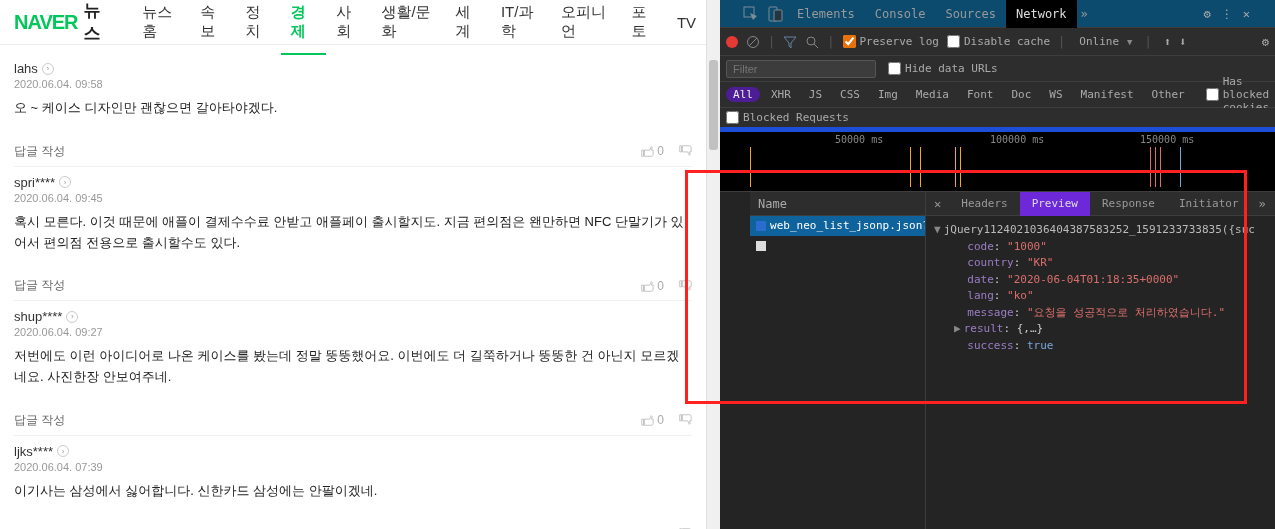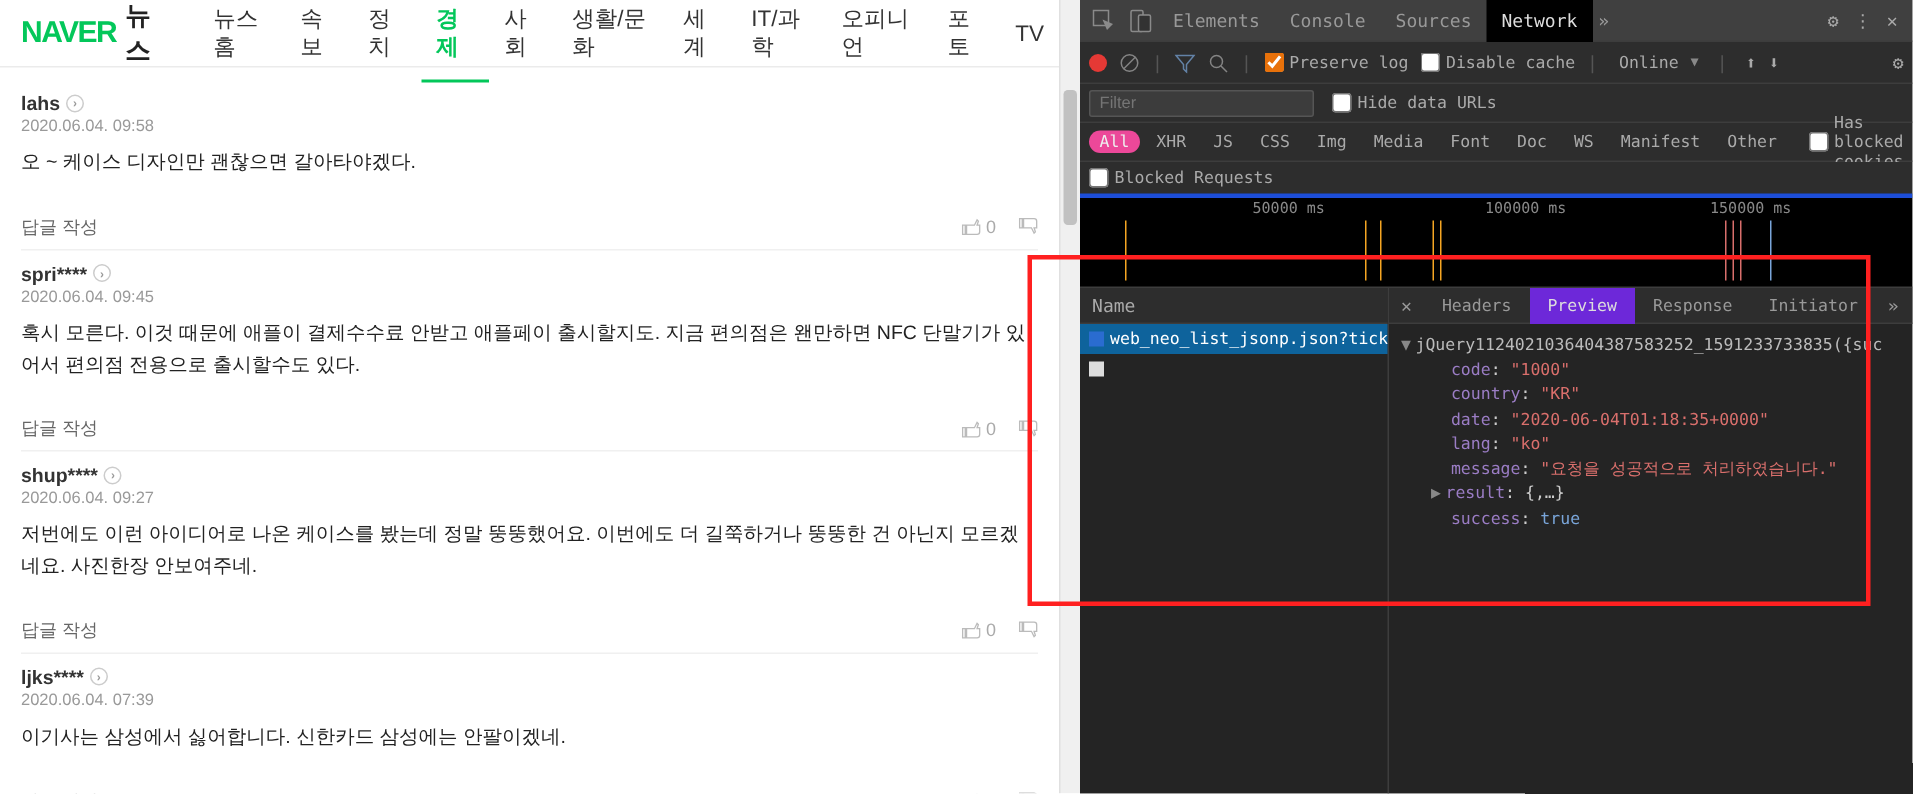--- a/index.html
+++ b/index.html
@@ -11,63 +11,63 @@
 .left-scroll-thumb { position: absolute; left: 2px; right: 2px; top: 60px; height: 90px; background: #c1c1c1; border-radius: 3px; }
 .naver-header { height: 45px; display: flex; align-items: center; padding: 0 14px; border-bottom: 1px solid #ebebeb; }
 .naver-logo { font-weight: 900; font-size: 20px; color: #03c75a; letter-spacing: -1px; }
 .naver-news { font-size: 17px; color: #222; font-weight: 700; margin-left: 6px; margin-right: 18px; }
 .nav-item { font-size: 15px; color: #333; padding: 0 10px; cursor: pointer; font-weight: 500; }
 .nav-item.active { color: #03c75a; font-weight: 700; border-bottom: 2px solid #03c75a; padding-bottom: 12px; margin-top: 13px; }
 
 .comments-area { padding: 8px 14px; width: 706px; }
 .comment { padding: 8px 0 6px; border-bottom: 1px solid #f0f0f0; }
 .comment:last-child { border-bottom: none; }
-.c-user { font-size: 13px; font-weight: 700; color: #333; display: inline-flex; align-items: center; justify-content: center; }
+.c-user { font-size: 13px; font-weight: 400; color: #333; display: inline-flex; align-items: center; justify-content: center; }
 .c-user .badge { display: inline-flex; width: 12px; height: 12px; border: 1px solid #ccc; border-radius: 50%; margin-left: 4px; align-items: center; justify-content: center; font-size: 8px; color: #999; }
 .c-date { font-size: 11px; color: #999; margin-top: 2px; }
 .c-body { font-size: 13px; color: #222; margin-top: 8px; line-height: 1.6; }
 .c-foot { display: flex; justify-content: space-between; align-items: center; margin-top: 24px; }
 .reply-btn { font-size: 12px; color: #666; cursor: pointer; }
 .vote { display: flex; align-items: center; gap: 14px; color: #aaa; font-size: 12px; }
 .vote span { display: flex; align-items: center; gap: 3px; }
 .thumb-icon { width: 14px; height: 14px; }
 
 
 .right { flex: 1; background: #242424; color: #ccc; font-family: Menlo, Consolas, monospace; font-size: 12px; display: flex; flex-direction: column; position: relative; }
-.dt-tabs { height: 28px; background: #404040; display: flex; align-items: center; padding: 0 4px; border-bottom: 1px solid #3d3d3d; }
+.dt-tabs { height: 28px; background: #0c4a6e; display: flex; align-items: center; padding: 0 19px; border-bottom: 1px solid #3d3d3d; }
 .dt-ic { width: 16px; height: 16px; margin: 0 4px; opacity: 0.7; cursor: pointer; }
 .dt-tab { padding: 0 10px; height: 28px; line-height: 28px; color: #999; cursor: pointer; }
 .dt-tab.active { background: #000; color: #ddd; }
 .dt-more { margin-left: 4px; color: #999; }
 .dt-right-icons { margin-left: auto; display: flex; align-items: center; gap: 10px; padding-right: 6px; color: #aaa; }
 
 .net-toolbar { height: 28px; background: #2d2d2d; display: flex; align-items: center; padding: 0 6px; gap: 8px; border-bottom: 1px solid #3d3d3d; }
 .rec { width: 12px; height: 12px; background: #e53935; border-radius: 50%; }
 .tb-ic { width: 14px; height: 14px; opacity: 0.7; }
 .chk { display: flex; align-items: center; gap: 4px; font-size: 11px; color: #aaa; }
 .chk input { accent-color: #e8710a; }
 .online { color: #aaa; font-size: 11px; margin-left: 6px; }
 
 .filter-row { height: 26px; background: #2d2d2d; display: flex; align-items: center; padding: 0 6px; gap: 12px; border-bottom: 1px solid #3d3d3d; }
 .filter-input { background: #3c3c3c; border: 1px solid #555; color: #ccc; font-size: 11px; padding: 2px 6px; width: 150px; height: 18px; border-radius: 2px; }
 
 .type-row { height: 26px; background: #2d2d2d; display: flex; align-items: center; padding: 0 6px; gap: 4px; border-bottom: 1px solid #3d3d3d; font-size: 11px; color: #aaa; }
 .type-pill { padding: 1px 7px; border-radius: 8px; cursor: pointer; }
-.type-pill.active { background: #ec4899; color: #eee; }
-
-.blocked-row { height: 24px; background: #2d2d2d; display: flex; align-items: center; padding: 0 6px; gap: 6px; border-bottom: 3px solid #1d4ed8; font-size: 11px; color: #aaa; }
+.type-pill.active { background: #4c1d95; color: #eee; }
+
+.blocked-row { height: 24px; background: #2d2d2d; display: flex; align-items: center; padding: 0 6px; gap: 6px; border-bottom: 5px solid #1d4ed8; font-size: 11px; color: #aaa; }
 
 .timeline { height: 60px; background: #000000; position: relative; border-bottom: 1px solid #3d3d3d; }
 .tl-label { position: absolute; top: 2px; font-size: 10px; color: #888; }
 .tl-bar { position: absolute; width: 1px; background: #f5a623; }
 
 .red-box { position: absolute; border: 3px solid #ff2020; pointer-events: none; z-index: 50; }
 
 .net-body { flex: 1; display: flex; background: #242424; }
-.req-list { width: 206px; border-right: 1px solid #3d3d3d; }
+.req-list { width: 206px; border-right: 1px solid #3d3d3d; padding-left: 30px; }
 .req-head { height: 24px; line-height: 24px; padding: 0 8px; color: #aaa; border-bottom: 1px solid #3d3d3d; background: #2d2d2d; }
 .req-item { height: 20px; line-height: 20px; padding: 0 6px; display: flex; align-items: center; gap: 4px; white-space: nowrap; overflow: hidden; text-overflow: ellipsis; cursor: pointer; font-size: 11px; }
 .req-item.sel { background: #0e639c; color: #fff; }
 .req-item .dot { width: 10px; height: 10px; flex-shrink: 0; }
 .dot-blue { background: #2a6cd0; }
 .dot-white { background: #ddd; }
 
 .detail { flex: 1; display: flex; flex-direction: column; }
 .detail-tabs { height: 24px; display: flex; align-items: center; border-bottom: 1px solid #3d3d3d; background: #2d2d2d; }
 .d-close { padding: 0 8px; color: #999; cursor: pointer; }

